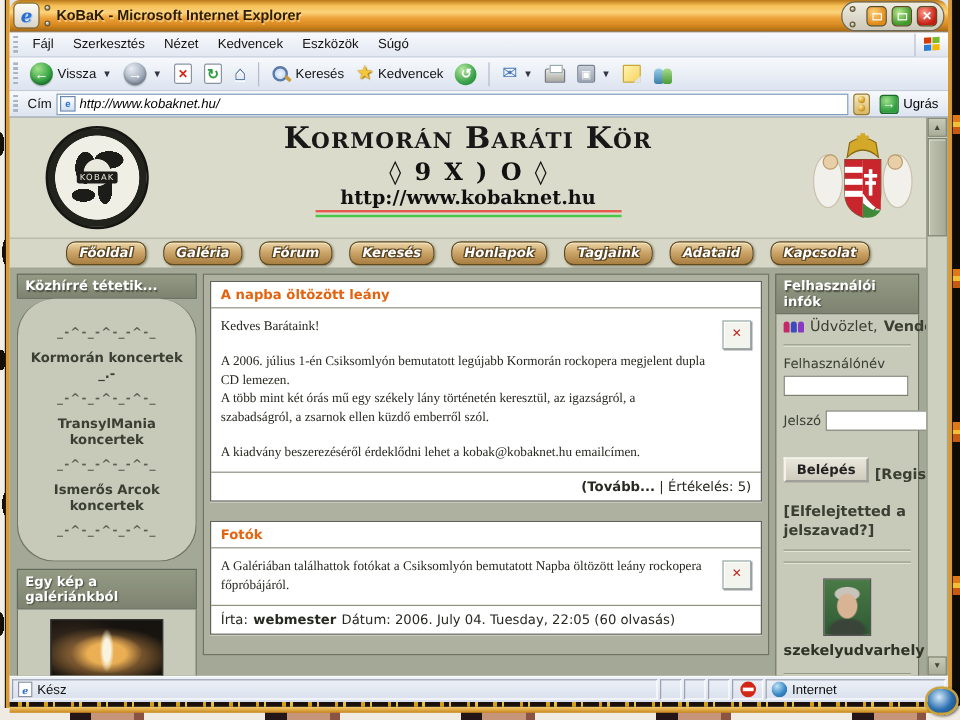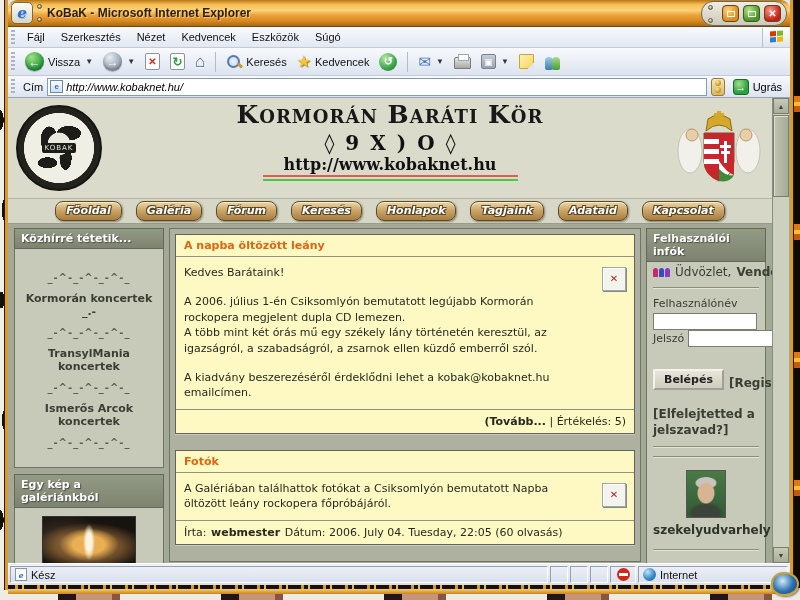--- a/index.html
+++ b/index.html
@@ -121,21 +121,21 @@
   .go-btn { display:flex; align-items:center; gap:4px; padding:0 4px; }
   .go-ic { width:16px; height:16px; border-radius:3px; background:radial-gradient(circle at 35% 28%, #9fe188, #2f9e3f 66%); border:1px solid #1c6a28;
     color:#fff; font-weight:bold; font-size:11px; display:flex; align-items:center; justify-content:center; }
 
   
   .viewport { position:relative; height:465px; display:flex; background:#a4a896; overflow:hidden; }
   .pagewrap { width:764px; overflow:hidden; position:relative; font-family:"DejaVu Sans",sans-serif; }
 
   
   .page-header { position:relative; height:100px; background:#dadbca; }
-  .kobak-logo { position:absolute; left:8px; top:7px; width:86px; height:86px; border-radius:50%;
+  .kobak-logo { position:absolute; left:30px; top:7px; width:86px; height:86px; border-radius:50%;
     background:
       radial-gradient(circle at 50% 45%, #e9e9df 0 18%, transparent 19%),
       radial-gradient(ellipse 14px 22px at 38% 40%, #1c1c18 60%, transparent 61%),
       radial-gradient(ellipse 20px 12px at 62% 32%, #1c1c18 60%, transparent 61%),
       radial-gradient(ellipse 10px 20px at 58% 62%, #1c1c18 60%, transparent 61%),
       radial-gradient(ellipse 16px 9px at 36% 68%, #1c1c18 60%, transparent 61%),
       radial-gradient(circle at 50% 50%, #f0efe6 0 60%, #23231d 61% 100%); 
     border:2px solid #151512; display:flex; align-items:center; justify-content:center; }
   .kobak-logo span { font-size:7px; letter-spacing:1px; color:#e8e8da; background:#1c1c18; padding:1px 3px; border-radius:2px; }
   .head-center { position:absolute; left:170px; right:170px; top:3px; text-align:center; }
@@ -159,56 +159,56 @@
   
   .columns { display:flex; gap:5px; padding:4px 6px 0; align-items:flex-start; background:#a4a896; }
   .col-left { width:150px; flex:none; }
   .col-main { flex:1; border:1px solid #707562; background:#aeb1a0; padding:5px 5px 0; }
   .col-right { width:120px; flex:none; }
 
   .side-head { background:linear-gradient(#939a84,#7d8370); color:#fff; font-weight:bold; font-size:11px;
     padding:3px 6px; border:1px solid #62685a; text-shadow:1px 1px 1px #4a4f42; }
   .side-box { background:#c7cab8; border:1px solid #707562; border-top:none; }
 
-  .announce { text-align:center; padding:14px 4px 10px; font-size:11px; color:#3a3e33; }
+  .announce { text-align:center; padding:14px 4px 10px; font-size:11px; color:#3a3e33;border-radius:31px; }
   .announce .sep { color:#5c6152; font-size:10px; margin:9px 0; font-weight:bold; letter-spacing:1px; }
   .announce .itm { font-weight:bold; margin:2px 0; }
 
   .gallery-box { padding:8px 0 10px; }
   .gallery-photo { width:94px; height:68px; margin:0 auto; border:1px solid #333;
     background:
       radial-gradient(ellipse 10px 30px at 50% 38%, #f8f4e0 0 30%, transparent 60%),
       radial-gradient(ellipse 40px 22px at 50% 42%, rgba(255,190,90,.85) 0 40%, transparent 75%),
       radial-gradient(ellipse 70px 30px at 50% 45%, rgba(200,140,70,.5) 0 45%, transparent 80%),
       radial-gradient(ellipse 90px 16px at 50% 96%, #0a0a0c 0 70%, transparent 90%),
       radial-gradient(ellipse 60px 35px at 20% 30%, rgba(120,90,60,.4), transparent 70%),
       #17130f; }
 
   
-  .article { border:1px solid #60655a; background:#fef9c3; margin-bottom:16px; box-shadow:0 1px 0 rgba(255,255,255,.35); }
+  .article { border:1px solid #60655a; background:#ffffff; margin-bottom:16px; box-shadow:0 1px 0 rgba(255,255,255,.35); }
   .art-title { padding:4px 8px; font-size:11px; font-weight:bold; color:#e26410; border-bottom:1px solid #8e927f; }
   .art-body { position:relative; padding:8px 44px 8px 8px; font-size:11px; line-height:1.4; color:#26291f; }
-  .art-body p { margin:0; } .art-body p.blank { height:14px; }
+  .art-body p { margin:0;font-family:Liberation Serif, serif; } .art-body p.blank { height:14px; }
   .broken-img { position:absolute; right:8px; top:10px; width:24px; height:24px; background:#f4f4ee;
     border:1px solid #9aa; box-shadow:inset 1px 1px 0 #fff, 1px 1px 0 #888;
     display:flex; align-items:center; justify-content:center; font-size:10px; color:#c41f14; font-weight:bold; }
   .art-byline { border-top:1px solid #8e927f; padding:5px 8px; font-size:11px; color:#26291f; }
   .art-byline b { margin:0 1px; }
   .art-more { border-top:1px solid #8e927f; padding:5px 8px; font-size:11px; text-align:right; color:#26291f; }
 
   
   .user-box { padding:3px 6px 6px; font-size:11px; color:#3a3e33; }
   .greet-row { display:flex; align-items:center; gap:5px; font-size:12px; }
   .users-ic { display:flex; gap:1px; align-items:flex-end; }
   .users-ic i { width:5px; height:9px; border-radius:3px 3px 1px 1px; }
   .users-ic i:nth-child(1){background:#c42a6a;} .users-ic i:nth-child(2){background:#3a4ac0;} .users-ic i:nth-child(3){background:#8a3ac0;}
   .uhr { border:0; border-top:1px solid #8a8f7c; border-bottom:1px solid #e2e5d5; margin:8px 0; }
   .form-label { margin:2px 0 3px; }
   .u-input { width:104px; height:17px; border:1px solid #7a7f6e; background:#fff; font-size:11px; font-family:"DejaVu Sans",sans-serif; }
-  .pw-row { display:flex; align-items:center; gap:4px; margin-top:0; }
+  .pw-row { display:flex; align-items:center; gap:4px; margin-top:12px; }
   .pw-row .u-input { width:86px; }
   .login-row { display:flex; align-items:flex-end; gap:5px; margin-top:22px; }
   .btn-3d { font-size:11px; font-weight:bold; padding:2px 9px; background:linear-gradient(#e8e5da,#cfccbe);
     border:2px outset #f4f2ea; color:#222; font-family:"DejaVu Sans",sans-serif; }
   .link-b { font-weight:bold; font-size:12px; color:#3a3e33; }
   .forgot { margin-top:17px; line-height:1.3; }
   .avatar { width:40px; height:48px; margin:12px auto 5px; border:1px solid #555;
     background:
       radial-gradient(ellipse 13px 16px at 50% 48%, #d8b495 0 60%, transparent 70%),
       radial-gradient(ellipse 16px 9px at 50% 26%, #c8c4bc 0 60%, transparent 70%),

